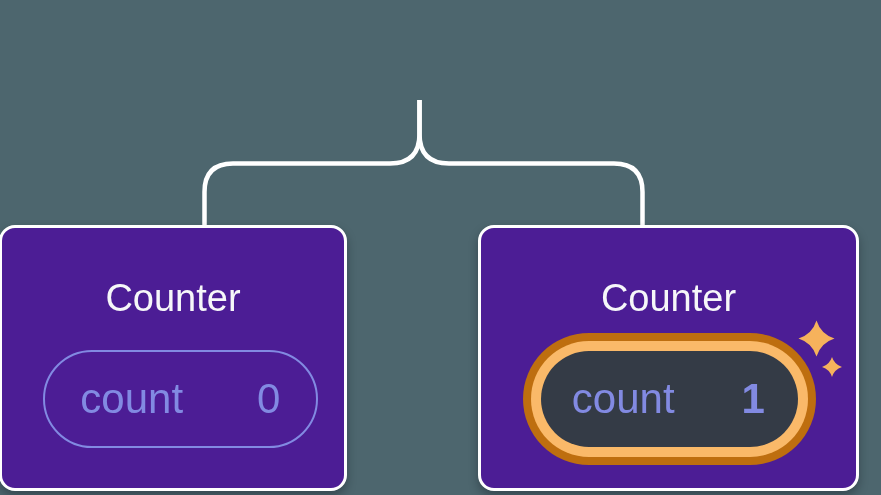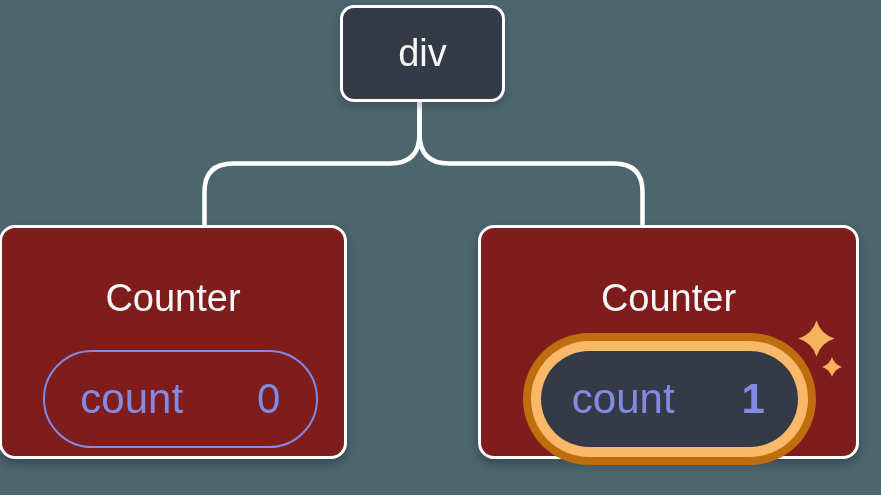--- a/index.html
+++ b/index.html
@@ -32,22 +32,22 @@
     display: flex;
     align-items: center;
     justify-content: center;
     color: #F6F7F9;
     font-size: 38px;
     box-shadow: 0 4px 8px rgba(15,20,30,0.25);
   }
   .card {
     position: absolute;
     top: 225px;
-    height: 234px;
-    background: #7f1d1d;
+    height: 266px;
+    background: #4c1d95;
     border: 3.5px solid #FFFFFF;
     border-radius: 16px;
     box-sizing: border-box;
     box-shadow: 0 5px 10px rgba(15,20,30,0.35);
     padding-left: 42px;
   }
   .card-left  { left: -1px;  width: 348px; }
   .card-right { left: 478px; width: 381px; }
   .card-title {
     position: absolute;
@@ -104,23 +104,20 @@
 </head>
 <body>
 
 <div class="stage">
 
   <svg class="connectors" viewBox="0 0 881 495" aria-hidden="true">
     <path d="M 419.5,100 L 419.5,134 Q 419.5,163.5 390,163.5 L 233,163.5 Q 204.5,163.5 204.5,192 L 204.5,228"></path>
     <path d="M 419.5,100 L 419.5,134 Q 419.5,163.5 449,163.5 L 614,163.5 Q 642.5,163.5 642.5,192 L 642.5,228"></path>
   </svg>
 
-  <div class="node-root">
-    <span>div</span>
-  </div>
 
   <section class="card card-left">
     <h2 class="card-title">Counter</h2>
     <div class="pill pill-normal">
       <span class="seg seg-key">count</span>
       <span class="divider"></span>
       <span class="seg seg-val">0</span>
     </div>
   </section>
 

